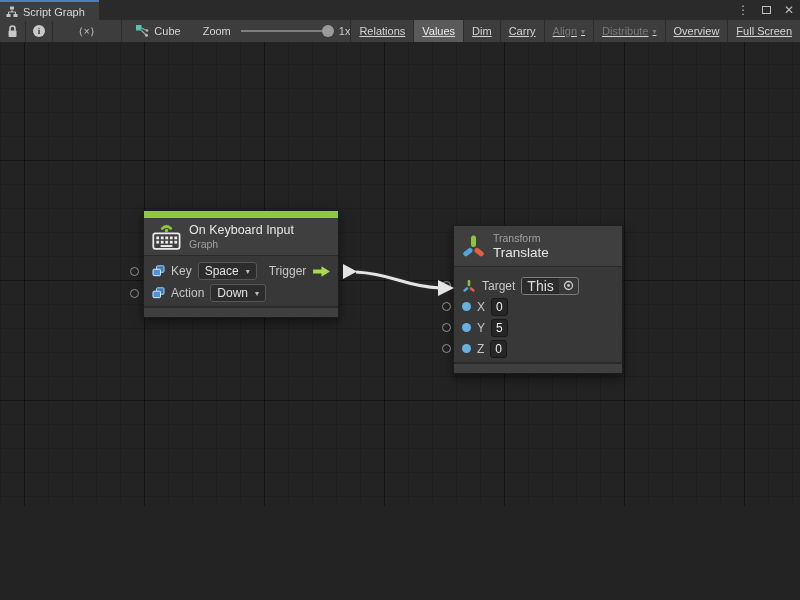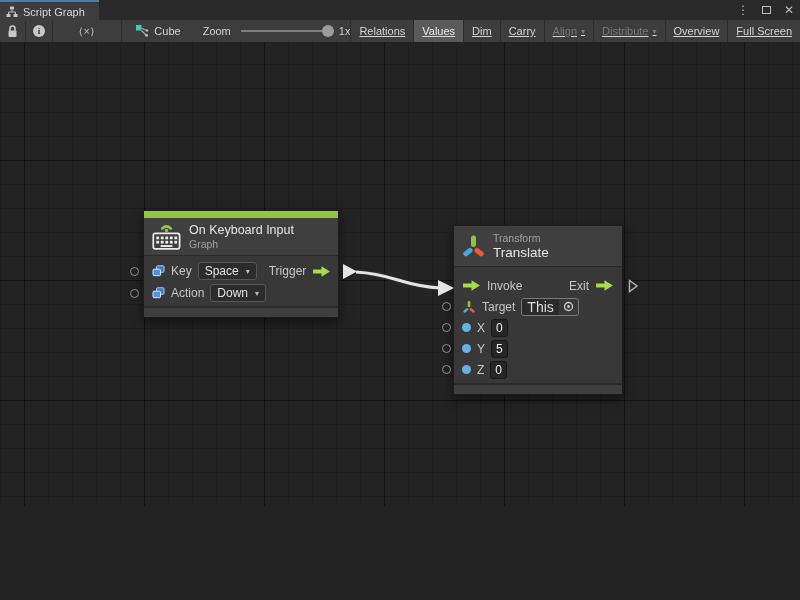--- a/index.html
+++ b/index.html
@@ -245,40 +245,20 @@
             <line x1="15" y1="17.5" x2="19.2" y2="20.8" stroke="#E85D3A" stroke-width="5" stroke-linecap="round"></line>
           </svg>
         </span>
         <span>
           <div class="node-sub">Transform</div>
           <div class="node-title" style="font-size:13.5px">Translate</div>
         </span>
       </div>
       <div class="node-body">
         <div class="nrow">
-          <span>
-            <svg width="19" height="13" viewBox="0 0 18 12">
-                <path d="M1 4 h8 V1 l8 5 -8 5 V8 H1 z" fill="#A6DA4F"></path>
-              </svg>
-          </span>
-          <span>Invoke</span>
-          <span class="spacer"></span>
-          <span>Exit</span>
-          <span>
-            <svg width="19" height="13" viewBox="0 0 18 12">
-                <path d="M1 4 h8 V1 l8 5 -8 5 V8 H1 z" fill="#A6DA4F"></path>
-              </svg>
-          </span>
-          <span class="exit-port">
-            <svg width="11" height="14" viewBox="0 0 11 14">
-                <path d="M1.5 1.5 L9 7 L1.5 12.5 z" fill="none" stroke="#B4B4B4" stroke-width="1.4"></path>
-              </svg>
-          </span>
-        </div>
-        <div class="nrow">
           <span class="port-circle" style="left:-12px"></span>
           <span>
             <svg width="14" height="14" viewBox="0 0 14 14">
               <line x1="7" y1="2.2" x2="7" y2="6" stroke="#8CC63F" stroke-width="2.6" stroke-linecap="round"></line>
               <line x1="5" y1="9.4" x2="2.6" y2="11.4" stroke="#4EA6DC" stroke-width="2.6" stroke-linecap="round"></line>
               <line x1="9" y1="9.4" x2="11.4" y2="11.4" stroke="#E85D3A" stroke-width="2.6" stroke-linecap="round"></line>
             </svg>
           </span>
           <span>Target</span>
           <span class="this-pill">

